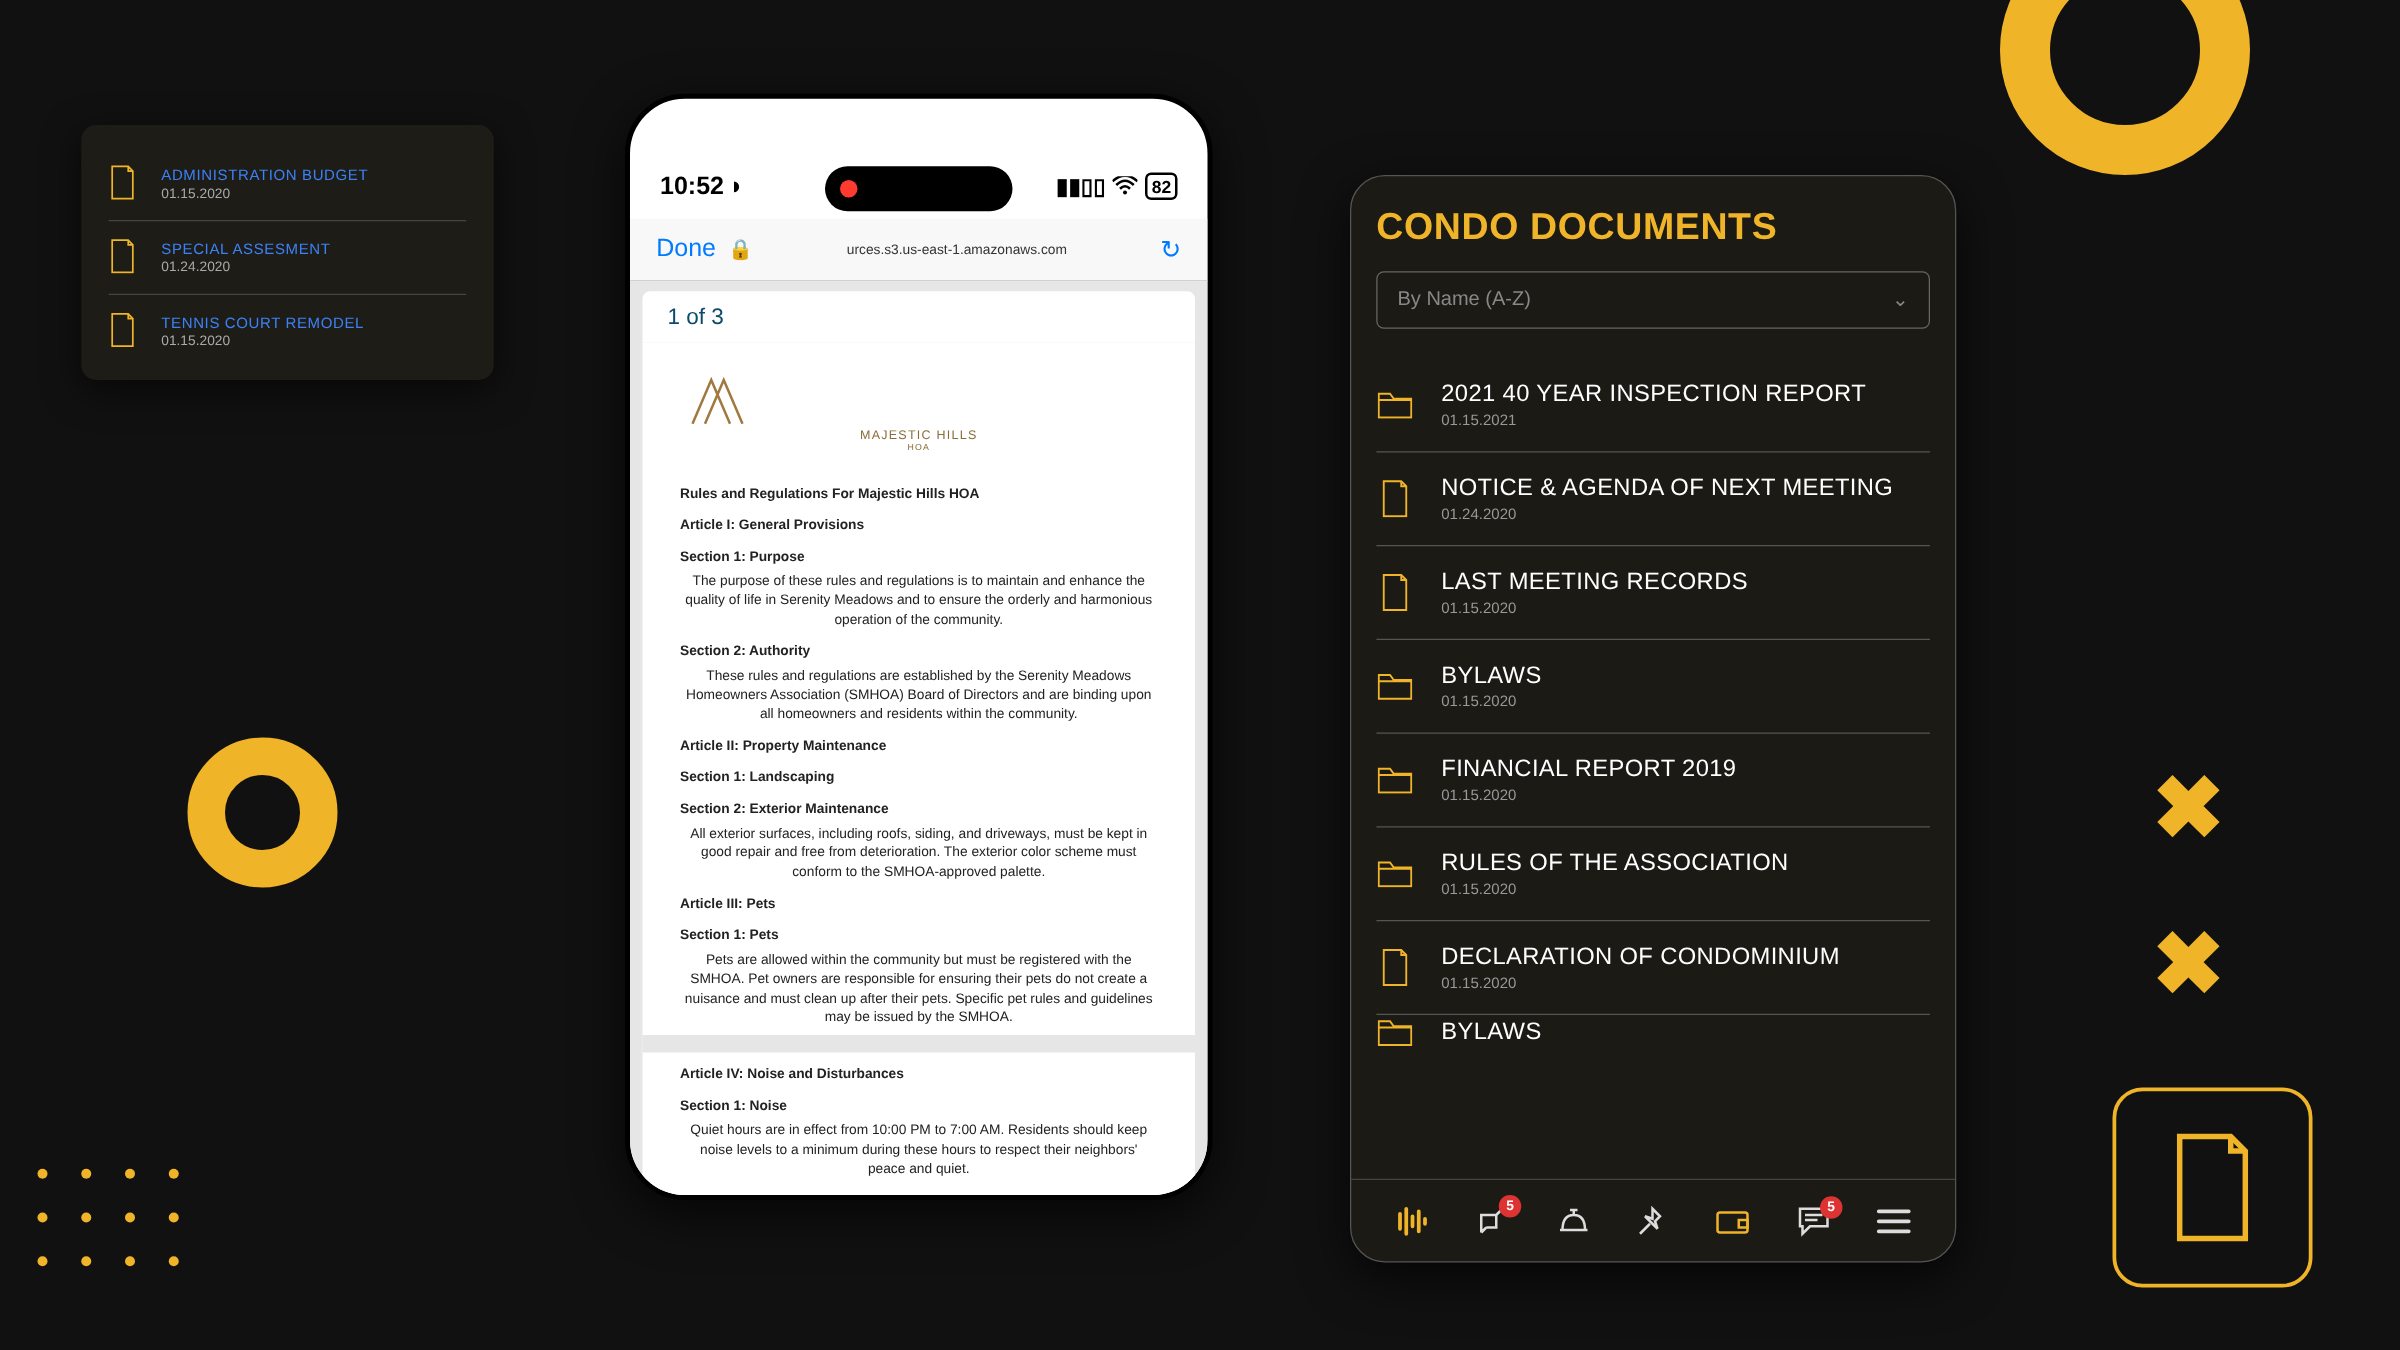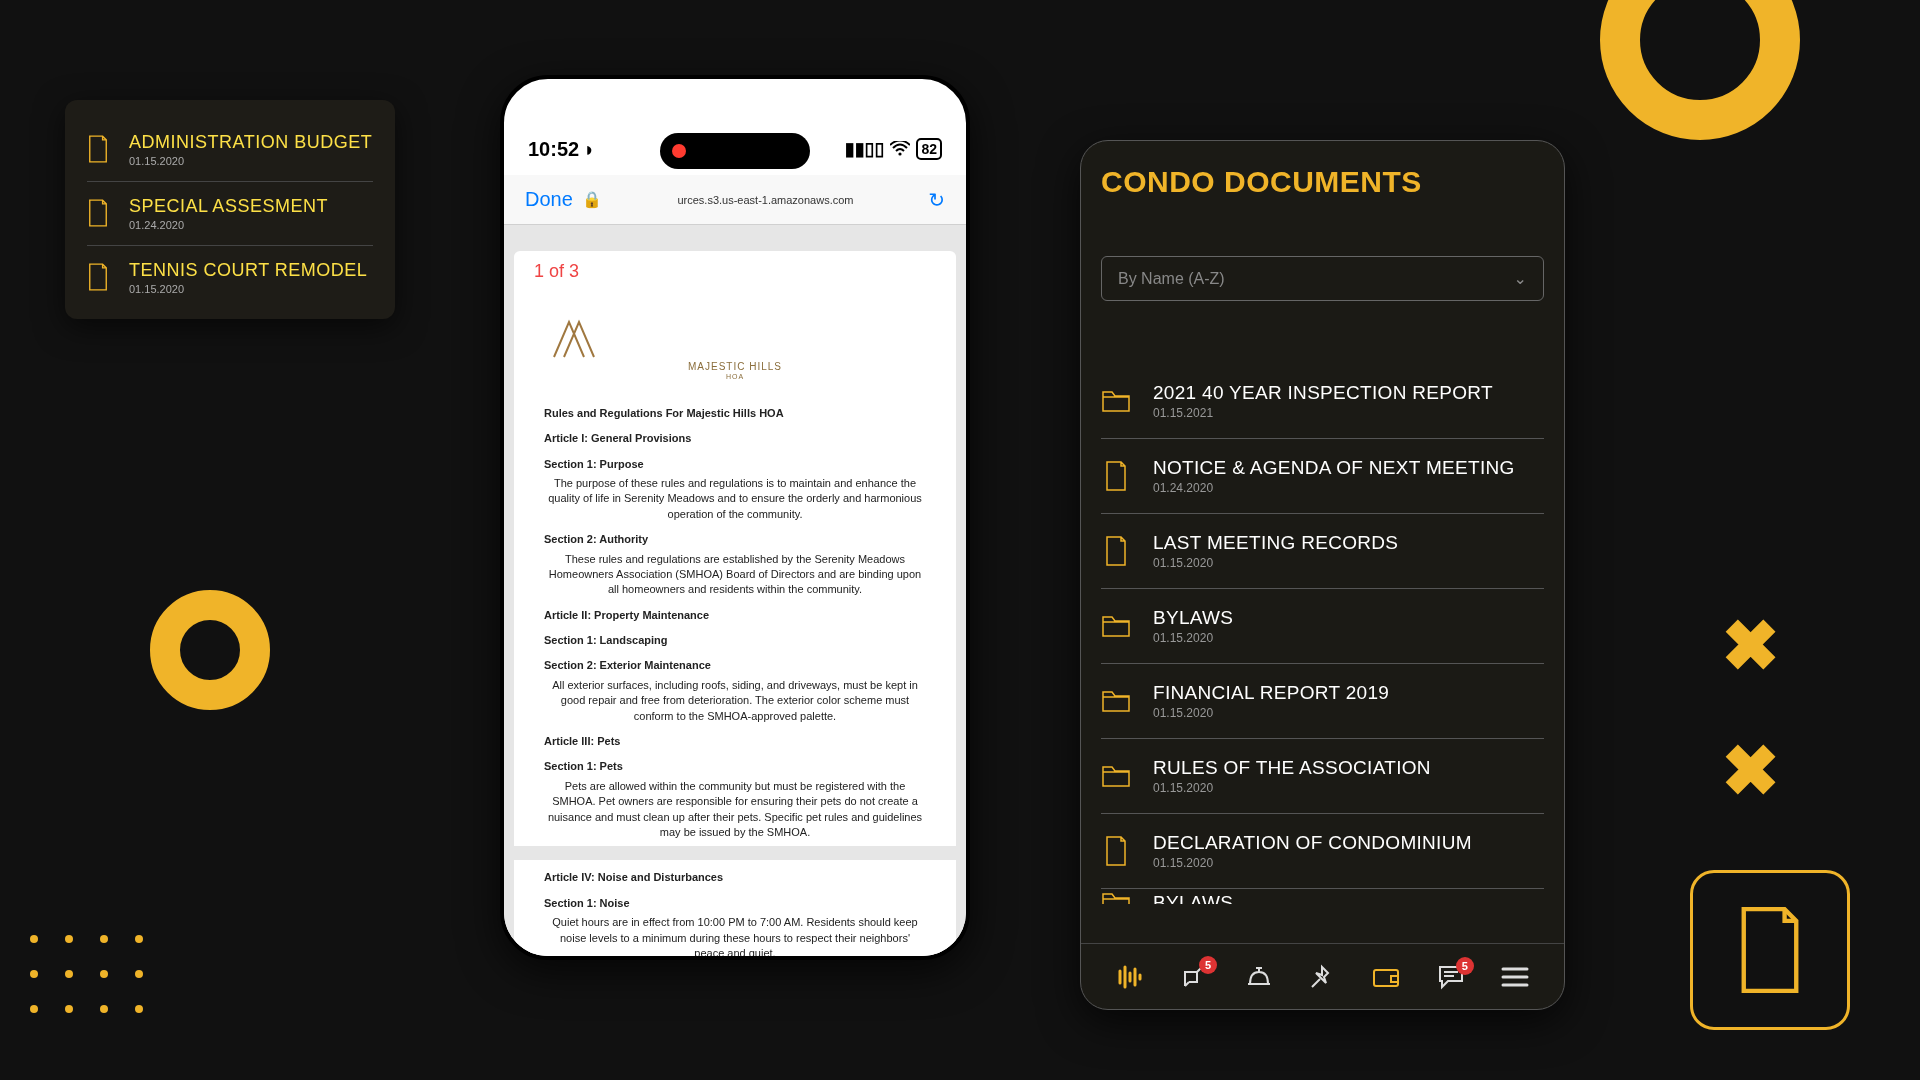--- a/index.html
+++ b/index.html
@@ -82,21 +82,21 @@
   .mini-row {
     display: flex;
     align-items: center;
     gap: 18px;
     padding: 14px 0;
     border-bottom: 1px solid #444;
     cursor: pointer;
   }
   .mini-row:last-child { border-bottom: none; align-items: center; }
   .mini-icon { width: 24px; height: 30px; flex-shrink: 0; }
-  .mini-text .t1 { color: #fde047; font-size: 18px; letter-spacing: 0.5px; }
+  .mini-text .t1 { color: #3b82f6; font-size: 12px; letter-spacing: 0.5px; }
   .mini-text .t2 { color: #aaa; font-size: 11px; margin-top: 2px; }
 
   
   .phone {
     position: absolute;
     top: 75px;
     left: 500px;
     width: 470px;
     height: 885px;
     background: #fff;
@@ -143,21 +143,21 @@
   .phone-bar .done { color: #007aff; font-size: 20px; cursor:pointer;}
   .phone-bar .url { flex:1; text-align:center; color:#333; font-size:11px; overflow:hidden; white-space:nowrap;}
   .phone-bar .lock { font-size:16px;}
   .phone-bar .refresh { color:#007aff; font-size:20px; cursor:pointer;}
   .phone-page {
     background:#e6e6e6;
     height:calc(100% - 102px);
     overflow:hidden;
     padding:8px 10px;
   }
-  .page-count { color:#ef4444; font-size:18px; padding:10px 20px; background:#fff; border-radius:6px 6px 0 0;margin-top:18px;}
+  .page-count { color:#0c4a6e; font-size:18px; padding:10px 20px; background:#fff; border-radius:6px 6px 0 0;}
   .page-sheet {
     background:#fff;
     padding: 20px 30px 30px;
     font-size: 11px;
     color:#222;
     line-height:1.4;
   }
   .page-logo { text-align:center; margin-bottom:24px;}
   .page-logo .sub { font-size:10px; color:#8a6d3b; letter-spacing:1px; margin-top:-2px;text-align:center;}
   .page-sheet h4 { font-size:11px; font-weight:700; margin:10px 0 4px;}
@@ -171,21 +171,20 @@
     left: 1080px;
     width: 485px;
     height: 870px;
     background: #1b1a15;
     border: 1px solid #555;
     border-radius: 28px;
     padding: 24px 20px 0;
     box-shadow: 0 12px 40px rgba(0,0,0,0.7);
     display:flex;
     flex-direction:column;
-    gap:39px;
   }
   .app-title {
     color: #f0b429;
     font-size: 30px;
     font-weight: 800;
     letter-spacing: 0.5px;
     margin-bottom: 18px;
   }
   .app-sort {
     border:1px solid #666;

